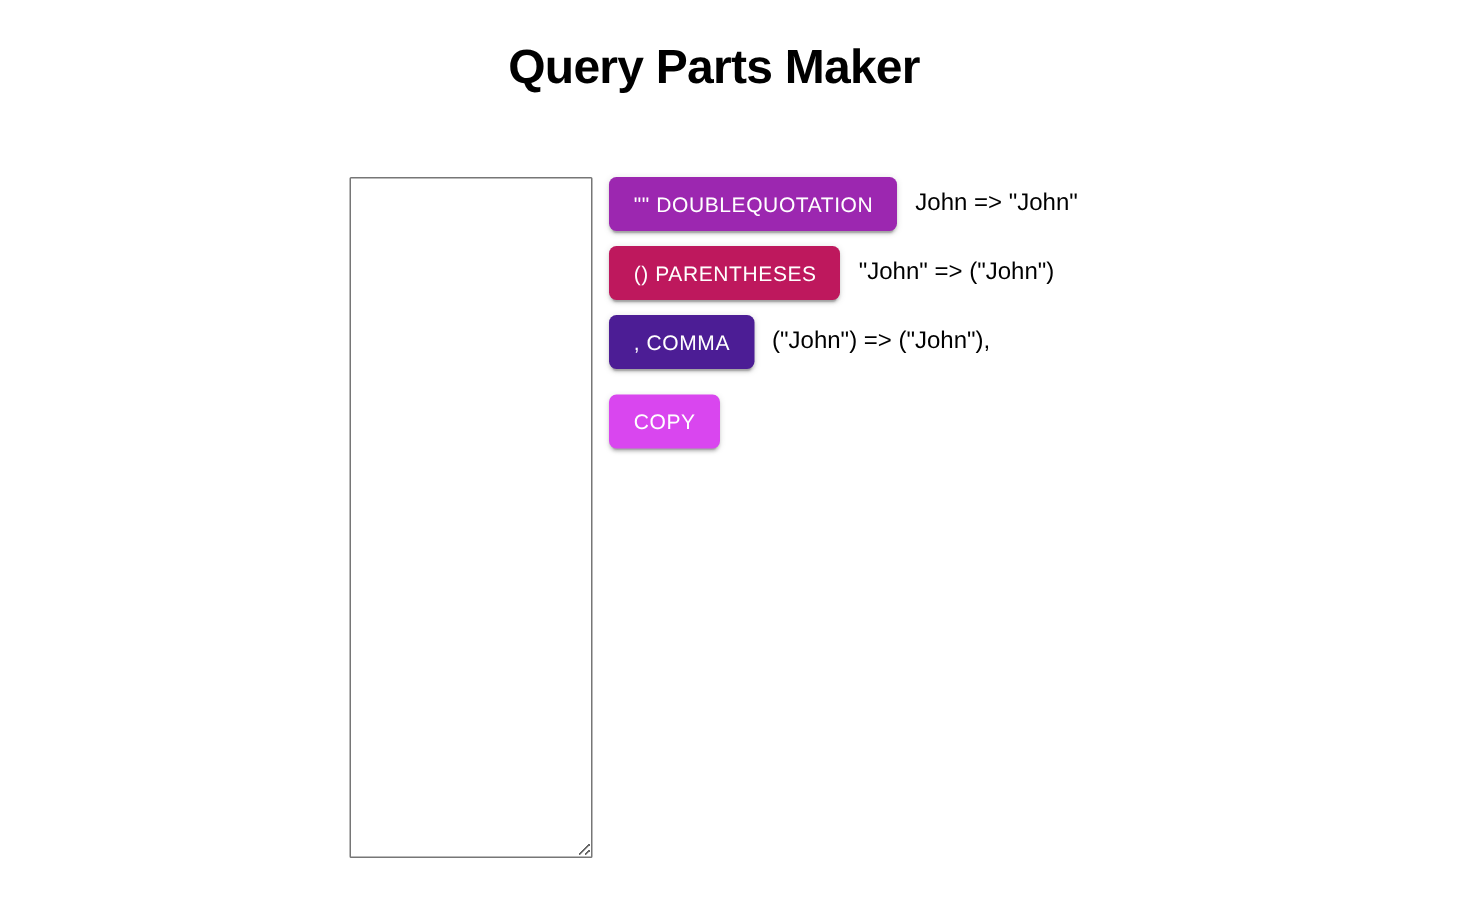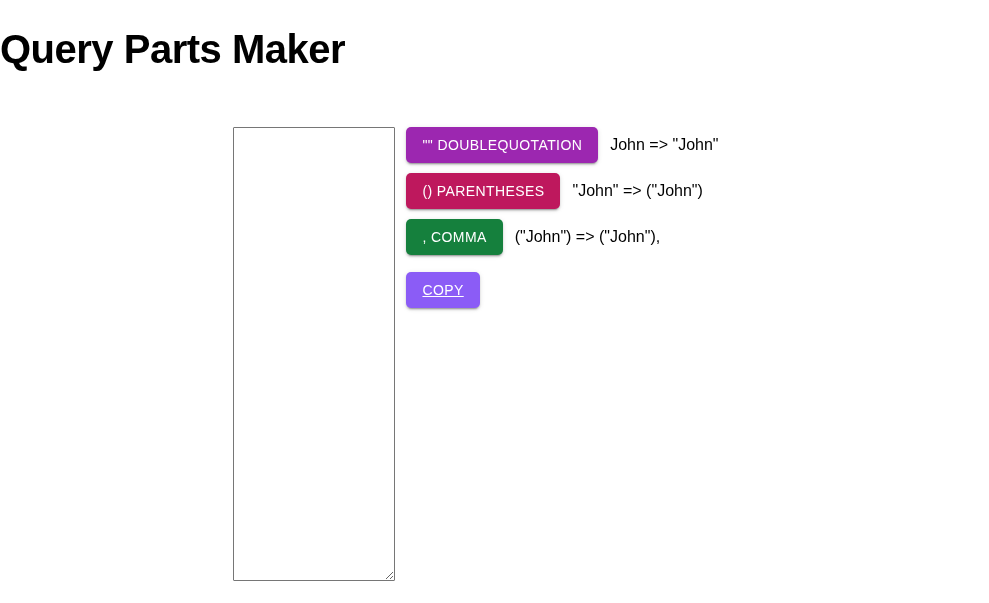--- a/index.html
+++ b/index.html
@@ -9,24 +9,24 @@
     background: #ffffff;
     font-family: "Liberation Sans", "DejaVu Sans", sans-serif;
     color: #000000;
   }
   .app {
     width: 952px;
     padding-top: 26px;
   }
   h1.page-title {
     margin: 0;
-    font-size: 40px;
+    font-size: 32px;
     line-height: 1.15;
     font-weight: 700;
-    text-align: left;
+    text-align: center;
     letter-spacing: -0.5px;
   }
   .main {
     display: flex;
     justify-content: center;
     align-items: flex-start;
     margin-top: 55px;
   }
   textarea.query-input {
     width: 162px;
@@ -97,23 +97,23 @@
         <button class="btn" style="background-color: rgb(156, 39, 176);">"" DOUBLEQUOTATION</button>
         <span class="example">John =&gt; "John"</span>
       </div>
 
       <div class="row">
         <button class="btn" style="background-color: #be185d;">() PARENTHESES</button>
         <span class="example">"John" =&gt; ("John")</span>
       </div>
 
       <div class="row">
-        <button class="btn" style="background-color: #15803d;">, COMMA</button>
+        <button class="btn" style="background-color: #4c1d95;">, COMMA</button>
         <span class="example">("John") =&gt; ("John"),</span>
       </div>
 
       <div class="row copy-row">
-        <button class="btn" style="background-color: #8b5cf6; text-decoration: underline;">COPY</button>
+        <button class="btn" style="background-color: #d946ef;">COPY</button>
       </div>
 
     </div>
   </div>
 </div>
 
 </body></html>

